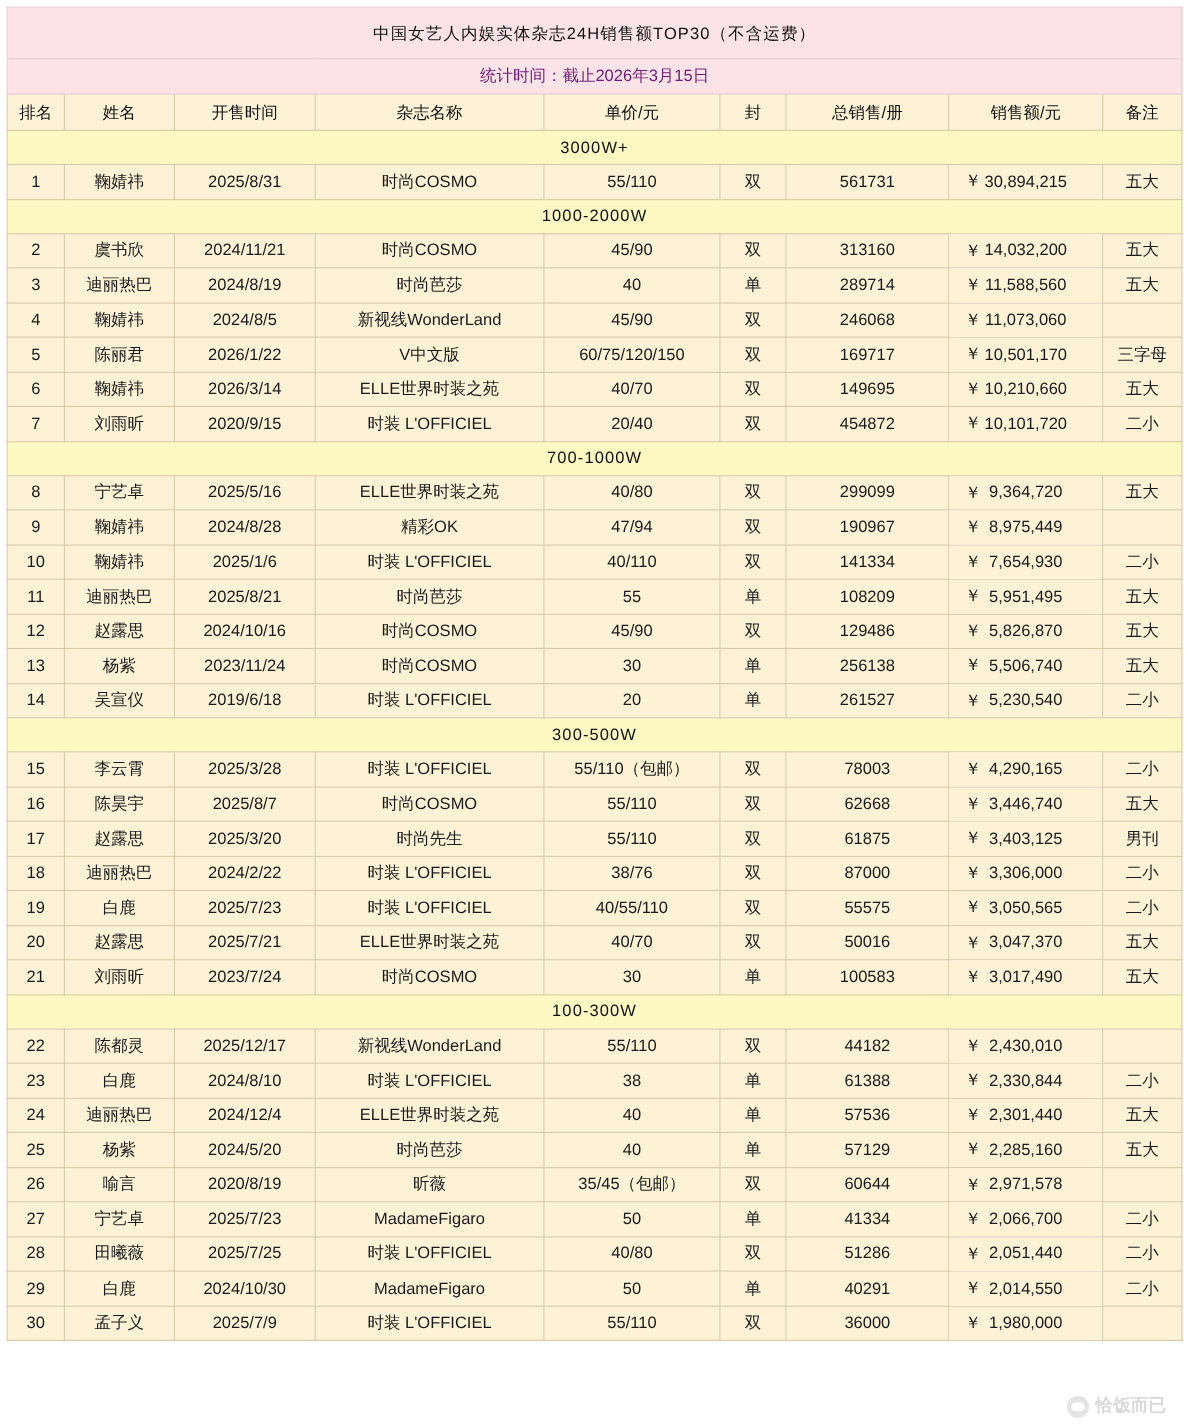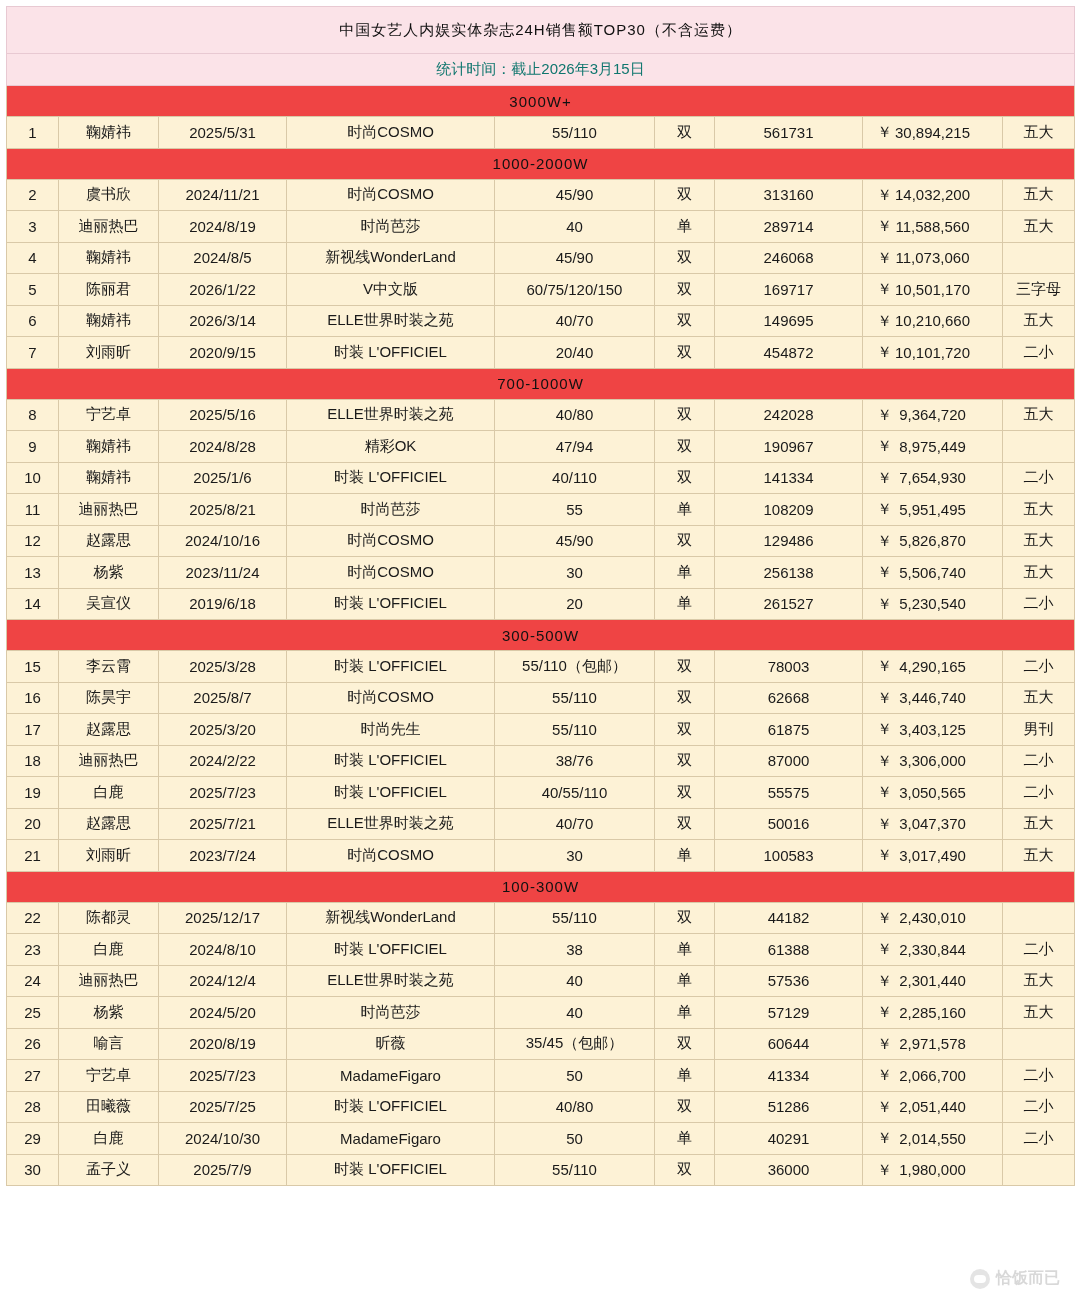--- a/index.html
+++ b/index.html
@@ -40,32 +40,32 @@
     letter-spacing: 1px;
     color: #111;
     border: 1px solid #e8c9d2 !important;
   }
   .subtitle-cell {
     background: #fbe3e8;
     height: 31px;
     text-align: right;
     padding-right: 18px;
     font-size: 14.5px;
-    color: #0f766e;
+    color: #701a75;
     border: 1px solid #e8c9d2 !important;
   }
   .header-row td {
     background: #fdf2d6;
     height: 32px;
     font-size: 15px;
     font-weight: bold;
     color: #111;
   }
   .group-row td {
-    background: #ef4444;
+    background: #fef9c3;
     height: 30px;
     font-size: 15px;
     font-weight: bold;
     letter-spacing: 1px;
     color: #111;
   }
   .data-row td {
     background: #fdf2d6;
     height: 30.5px;
     font-size: 15px;
@@ -141,27 +141,38 @@
           <col class="col-sales">
           <col class="col-note">
       </colgroup>
       <tbody id="table-body">
         <tr>
           <td class="title-cell" colspan="9">中国女艺人内娱实体杂志24H销售额TOP30（不含运费）</td>
         </tr>
         <tr>
           <td class="subtitle-cell" colspan="9">统计时间：截止2026年3月15日</td>
         </tr>
+      <tr class="header-row">
+            <td>排名</td>
+            <td>姓名</td>
+            <td>开售时间</td>
+            <td>杂志名称</td>
+            <td>单价/元</td>
+            <td>封</td>
+            <td>总销售/册</td>
+            <td>销售额/元</td>
+            <td>备注</td>
+          </tr>
           <tr class="group-row">
             <td colspan="9">3000W+</td>
           </tr>
           <tr class="data-row">
             <td>1</td>
             <td>鞠婧祎</td>
-            <td>2025/5/31</td>
+            <td>2025/8/31</td>
             <td>时尚COSMO</td>
             <td>55/110</td>
             <td>双</td>
             <td>561731</td>
             <td class="sales-cell"><span class="yen">￥</span><span>30,894,215</span></td>
             <td>五大</td>
           </tr>
           <tr class="group-row">
             <td colspan="9">1000-2000W</td>
           </tr>
@@ -234,21 +245,21 @@
           <tr class="group-row">
             <td colspan="9">700-1000W</td>
           </tr>
           <tr class="data-row">
             <td>8</td>
             <td>宁艺卓</td>
             <td>2025/5/16</td>
             <td>ELLE世界时装之苑</td>
             <td>40/80</td>
             <td>双</td>
-            <td>242028</td>
+            <td>299099</td>
             <td class="sales-cell"><span class="yen">￥</span><span>9,364,720</span></td>
             <td>五大</td>
           </tr>
           <tr class="data-row">
             <td>9</td>
             <td>鞠婧祎</td>
             <td>2024/8/28</td>
             <td>精彩OK</td>
             <td>47/94</td>
             <td>双</td>

